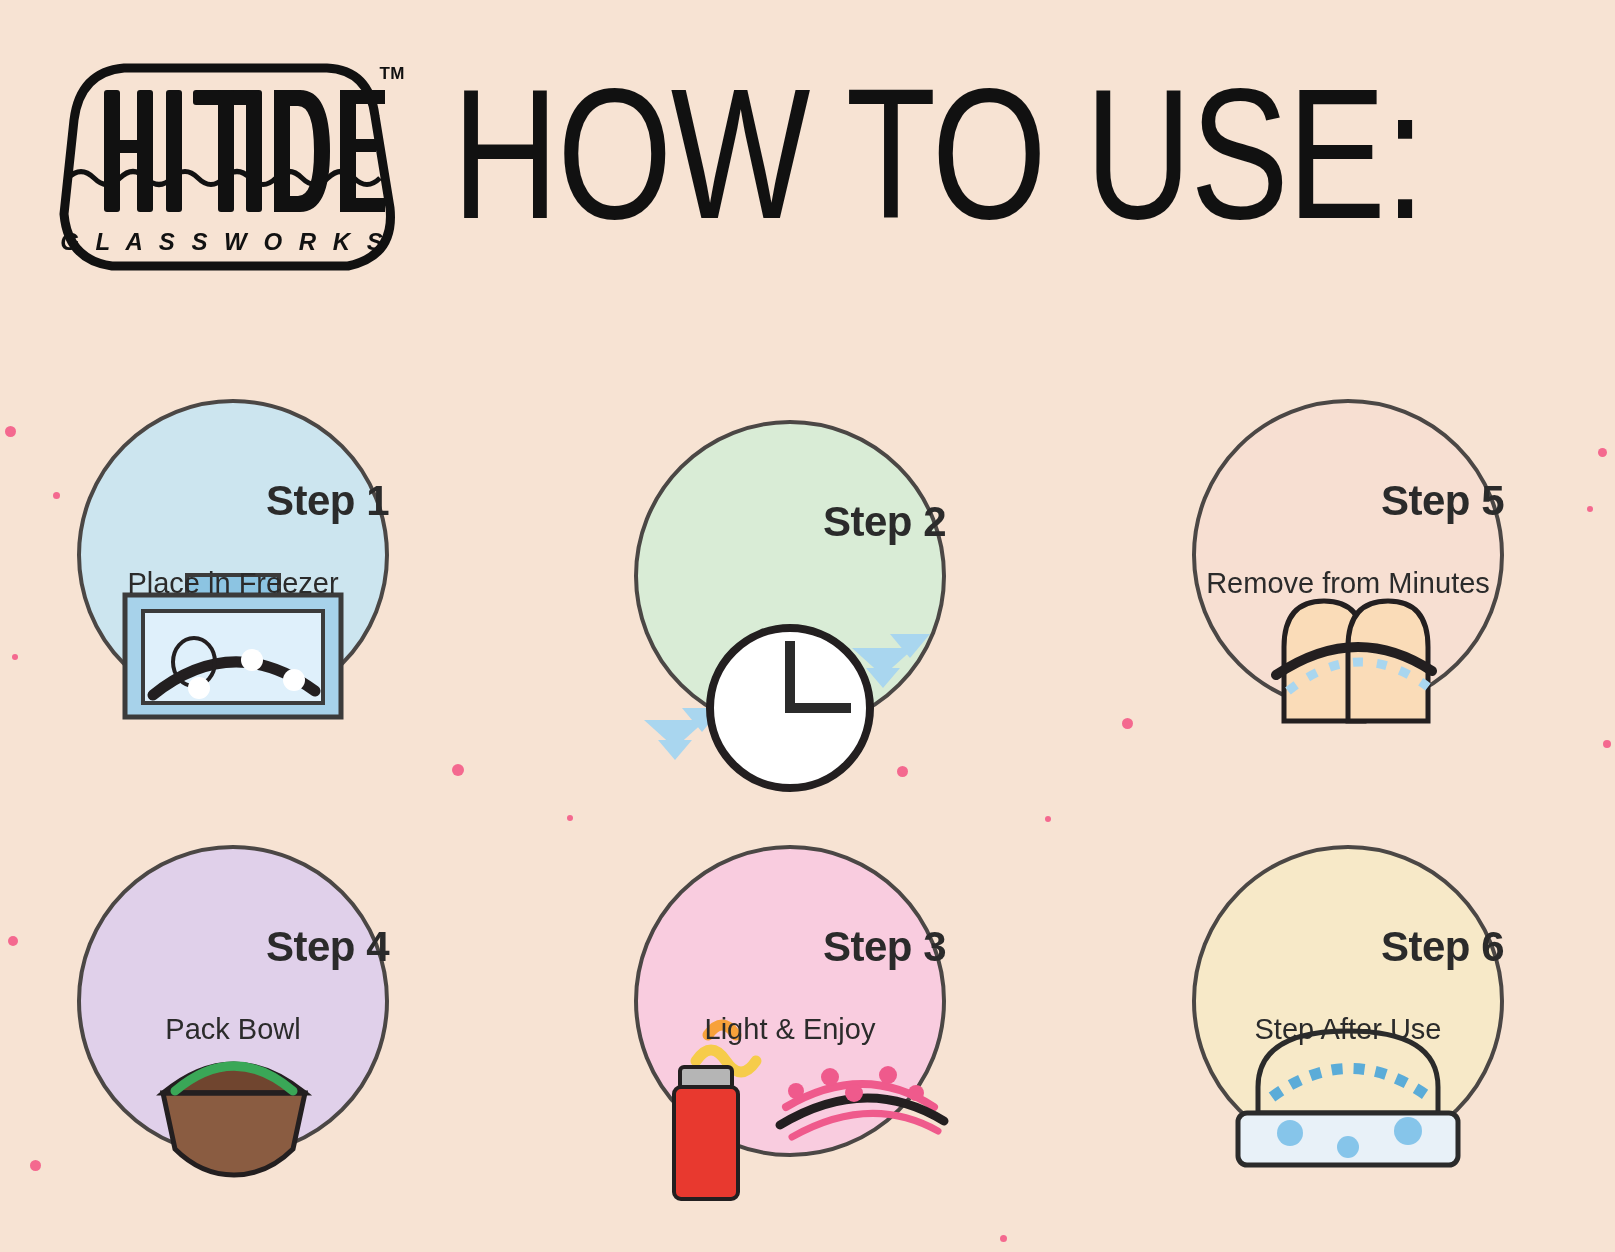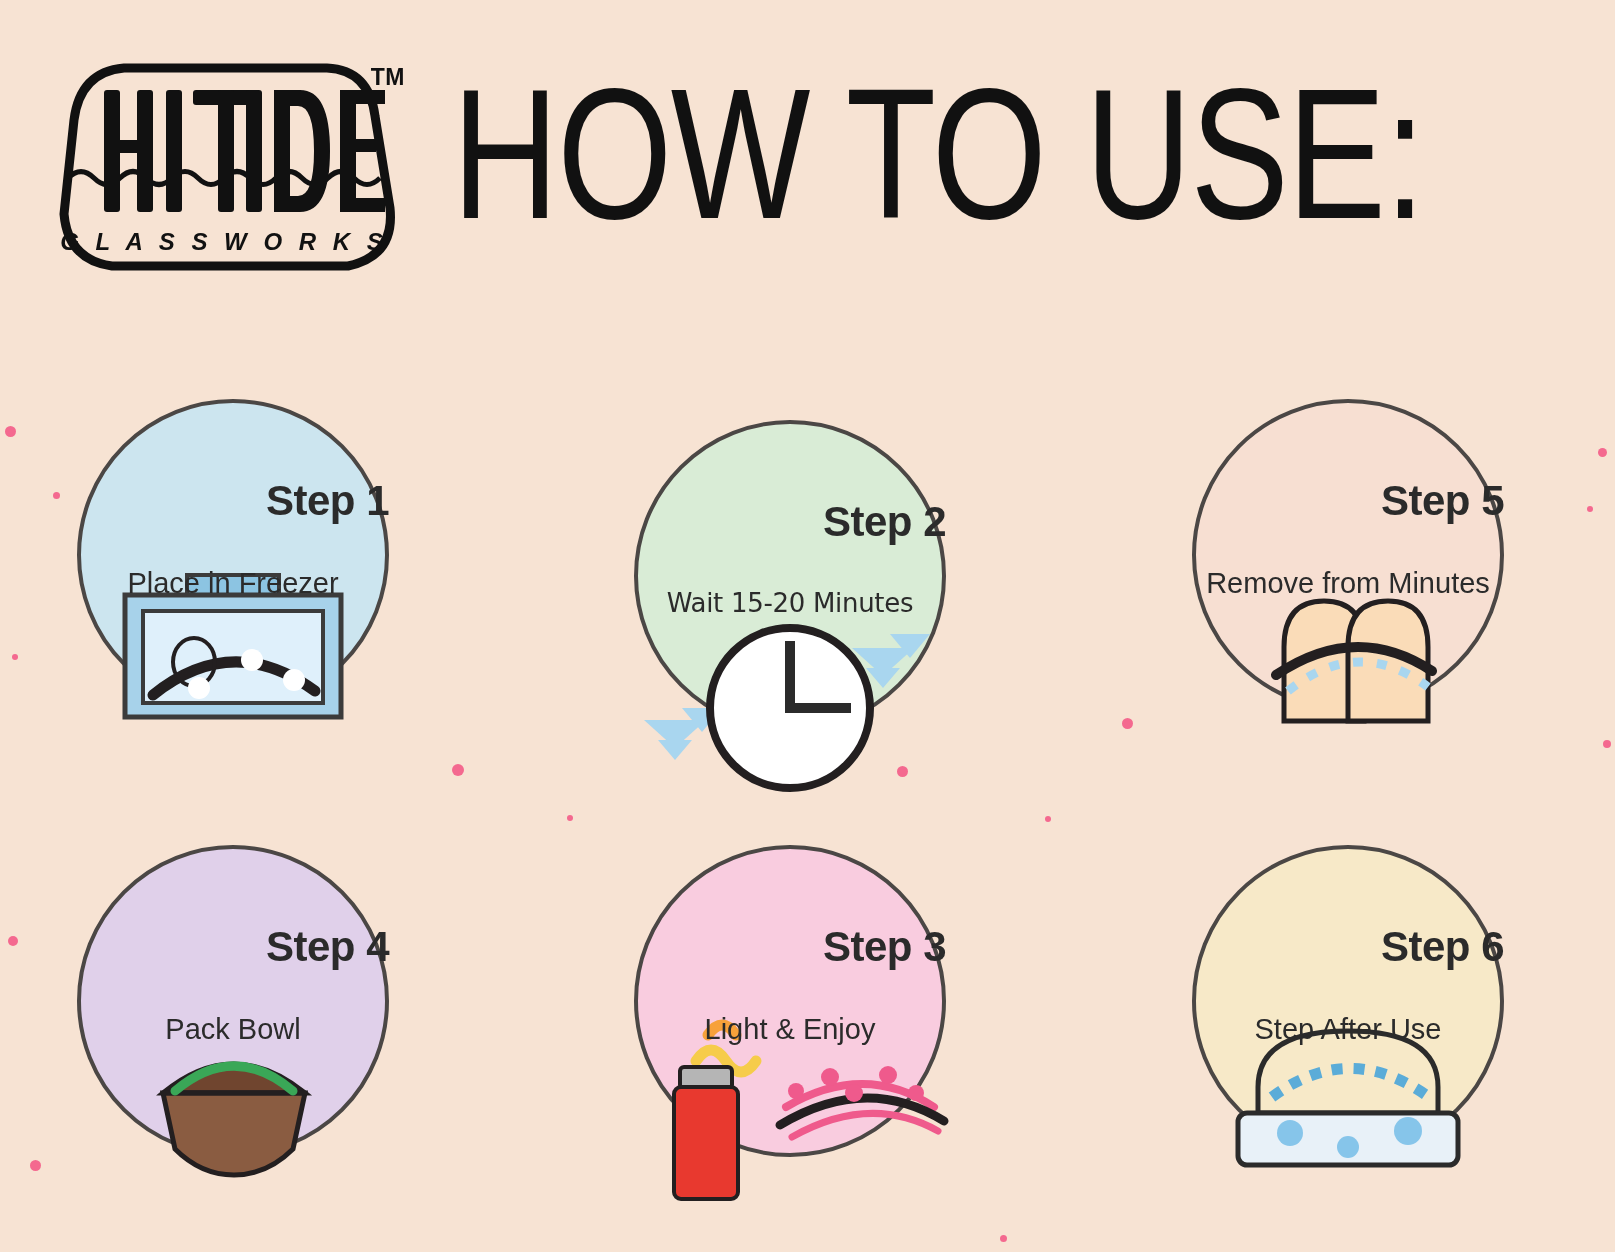--- a/index.html
+++ b/index.html
@@ -37,21 +37,21 @@
     position: absolute;
     left: 52px;
     top: 58px;
     width: 345px;
     height: 225px;
   }
   .tm {
     position: absolute;
     right: -8px;
     top: 6px;
-    font-size: 23px;
+    font-size: 17px;
     font-weight: bold;
     color: #111;
     letter-spacing: .5px;
   }
   .title {
     position: absolute;
     left: 452px;
     top: 62px;
     font-family: "Liberation Sans Narrow", "Liberation Sans", sans-serif;
     font-size: 185px;
@@ -219,21 +219,20 @@
             <polygon points="10,300 72,300 41,328"></polygon>
             <polygon points="24,320 58,320 41,340"></polygon>
             <polygon points="48,288 88,288 68,312"></polygon>
           </g>
 
           <circle cx="156" cy="288" r="80" fill="#ffffff" stroke="#231f20" stroke-width="8"></circle>
           <path d="M156 226 V288 H212" fill="none" stroke="#2b2b2b" stroke-width="10" stroke-linecap="square"></path>
         </svg>
       </div>
       <div class="step-title">Step 2</div>
-      <div class="step-sub narrow">Wait 15-20 Minutes</div>
     </div>
 
     <div class="step" style="left:1192px; top:399px;">
       <div class="bubble" style="background:#f7dfd2;"></div>
       <div class="art">
         <svg width="312" height="312" viewBox="0 0 312 312">
 
           <path d="M92 248 q0 -46 40 -46 q40 0 40 46 v74 h-80 z" fill="#fadcb8" stroke="#231f20" stroke-width="5"></path>
 
           <path d="M156 248 q0 -46 40 -46 q40 0 40 46 v74 h-80 z" fill="#fadcb8" stroke="#231f20" stroke-width="5"></path>

